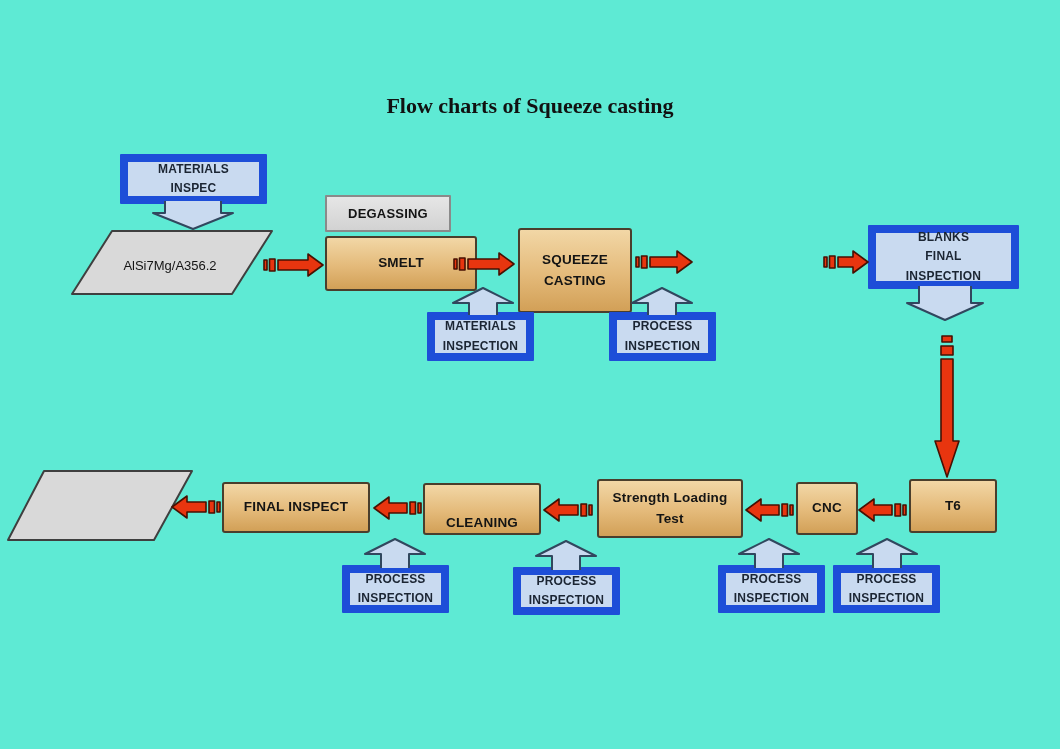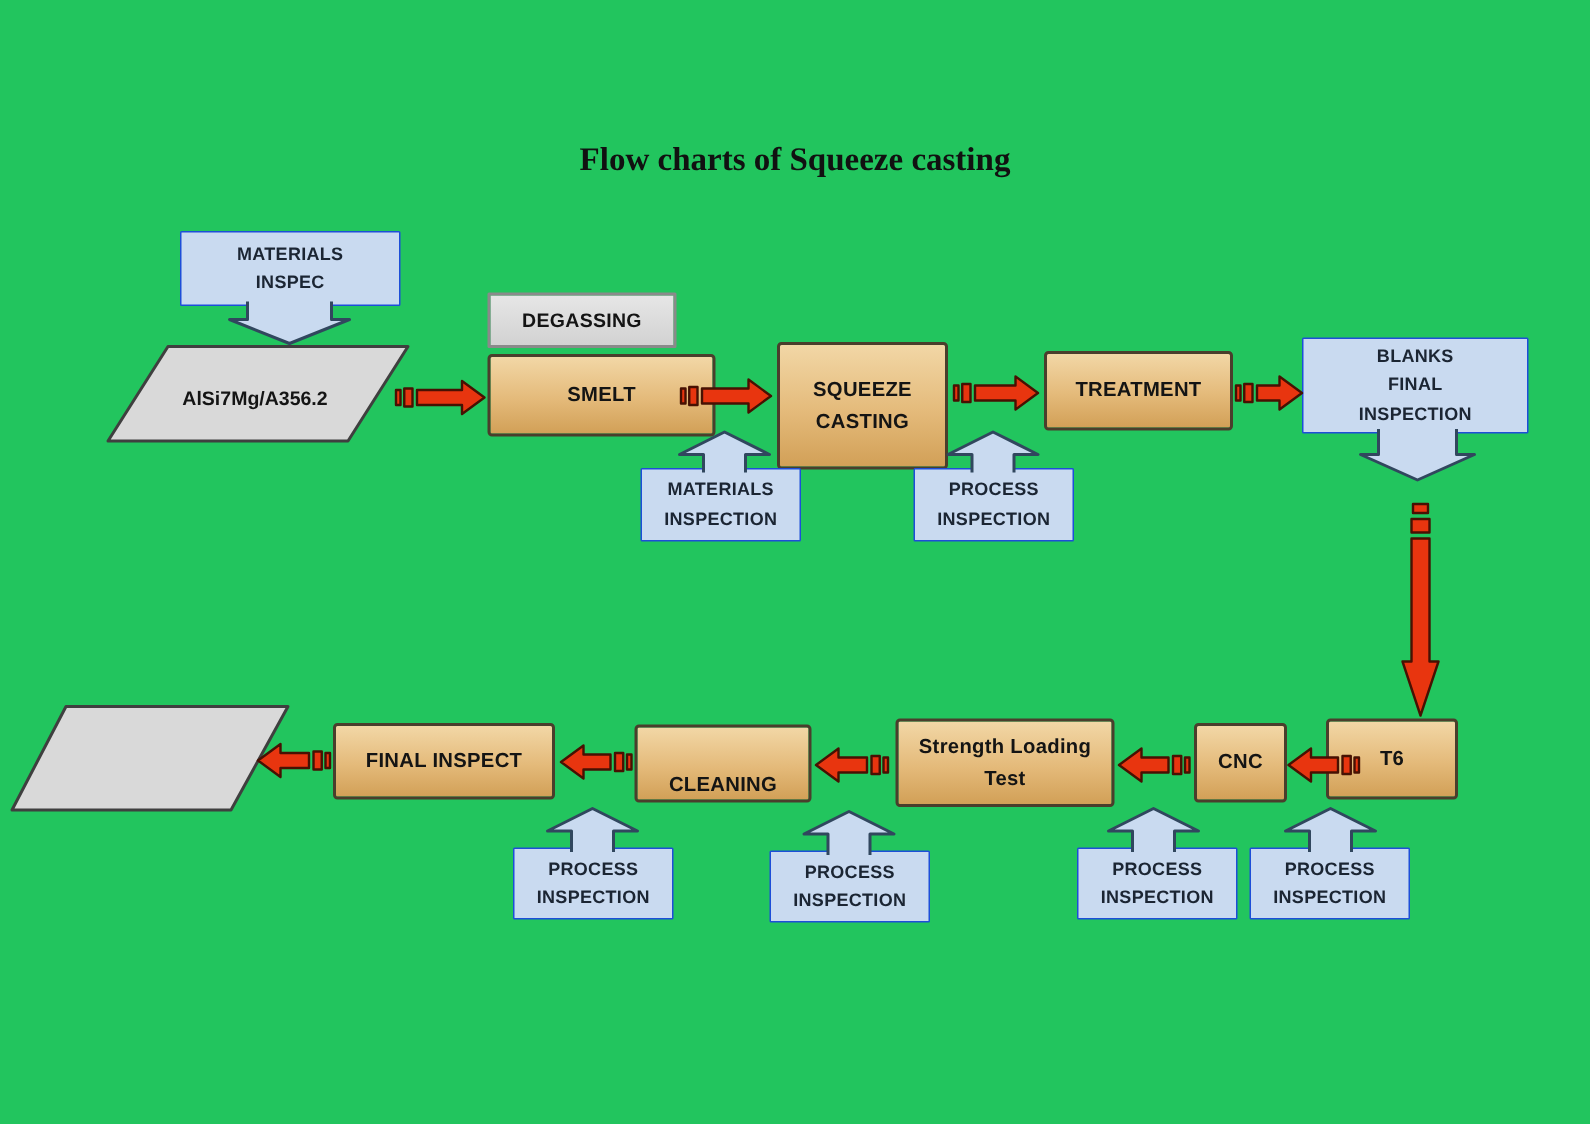--- a/index.html
+++ b/index.html
@@ -1,46 +1,46 @@
 <!DOCTYPE html>
 <html><head>
 <meta charset="utf-8">
 <style>
   html,body { margin:0; padding:0; background:#ffffff; }
   #canvas {
-    position:relative; width:1060px; height:749px; background:#22c55e;
+    position:relative; width:1060px; height:749px; background:#5eead4;
     font-family:"Liberation Sans", sans-serif; overflow:hidden;
   }
   .title {
     position:absolute; left:0; top:93px; width:100%;
     text-align:center; font-family:"Liberation Serif", serif;
     font-weight:bold; font-size:22px; color:#111;
   }
   .box {
     position:absolute; box-sizing:border-box;
     display:flex; align-items:center; justify-content:center;
     text-align:center; font-weight:bold; white-space:pre-line;
   }
   .tan {
     background:linear-gradient(180deg,#f2d7a6 0%,#e4ba7a 55%,#d2a057 100%);
     border:2px solid #4a3e2c; border-radius:3px;
     color:#141414; font-size:13.5px; line-height:1.5; letter-spacing:.2px;
   }
   .blue {
-    background:#c9daf0; border:1px solid #1d4ed8; border-radius:1px;
+    background:#c9daf0; border:8px solid #1d4ed8; border-radius:1px;
     color:#1b2533; font-size:12px; line-height:1.6; letter-spacing:.2px;
   }
   .gray {
     background:linear-gradient(180deg,#e6e6e6 0%,#d2d2d2 100%);
     border:2px solid #8a8a8a; border-radius:1px;
     color:#141414; font-size:13px; letter-spacing:.2px;
   }
   .pLabel {
     position:absolute; z-index:3; display:flex; align-items:center; justify-content:center;
-    text-align:center; font-weight:bold; white-space:pre-line;
+    text-align:center; font-weight:normal; white-space:pre-line;
     color:#141414; font-size:13px; line-height:1.7;
   }
   svg.overlay { position:absolute; left:0; top:0; z-index:2; pointer-events:none; }
   .red-arrow  { fill:#e8350f; stroke:#471103; stroke-width:1.6; stroke-linejoin:round; }
   .blue-arrow { fill:#c9daf0; stroke:#31475e; stroke-width:2;   stroke-linejoin:round; }
   .para       { fill:#d9d9d9; stroke:#3f3f3f; stroke-width:2;   stroke-linejoin:round; }
 </style>
 </head>
 <body>
 
@@ -55,23 +55,20 @@
   <div class="box gray" style="left:325px;top:195px;width:126px;height:37px;">
     <span>DEGASSING</span>
   </div>
   <div class="box tan" style="left:325px;top:236px;width:152px;height:55px;">
     <span>SMELT</span>
   </div>
   <div class="box tan" style="left:518px;top:228px;width:114px;height:85px;">
     <span>SQUEEZE
 CASTING</span>
   </div>
-  <div class="box tan" style="left:696px;top:234px;width:126px;height:53px;">
-    <span>TREATMENT</span>
-  </div>
   <div class="box blue" style="left:868px;top:225px;width:151px;height:64px;">
     <span>BLANKS
 FINAL
 INSPECTION</span>
   </div>
   <div class="box blue" style="left:427px;top:312px;width:107px;height:49px;">
     <span>MATERIALS
 INSPECTION</span>
   </div>
   <div class="box blue" style="left:609px;top:312px;width:107px;height:49px;">
@@ -85,21 +82,21 @@
   <div class="box tan" style="left:423px;top:483px;width:118px;height:52px;align-items:flex-end;">
     <span>CLEANING</span>
   </div>
   <div class="box tan" style="left:796px;top:482px;width:62px;height:53px;">
     <span>CNC</span>
   </div>
   <div class="box tan" style="left:597px;top:479px;width:146px;height:59px;">
     <span>Strength Loading
 Test</span>
   </div>
-  <div class="box tan" style="left:884px;top:479px;width:88px;height:54px;">
+  <div class="box tan" style="left:909px;top:479px;width:88px;height:54px;">
     <span>T6</span>
   </div>
   <div class="box blue" style="left:342px;top:565px;width:107px;height:48px;">
     <span>PROCESS
 INSPECTION</span>
   </div>
   <div class="box blue" style="left:513px;top:567px;width:107px;height:48px;">
     <span>PROCESS
 INSPECTION</span>
   </div>

